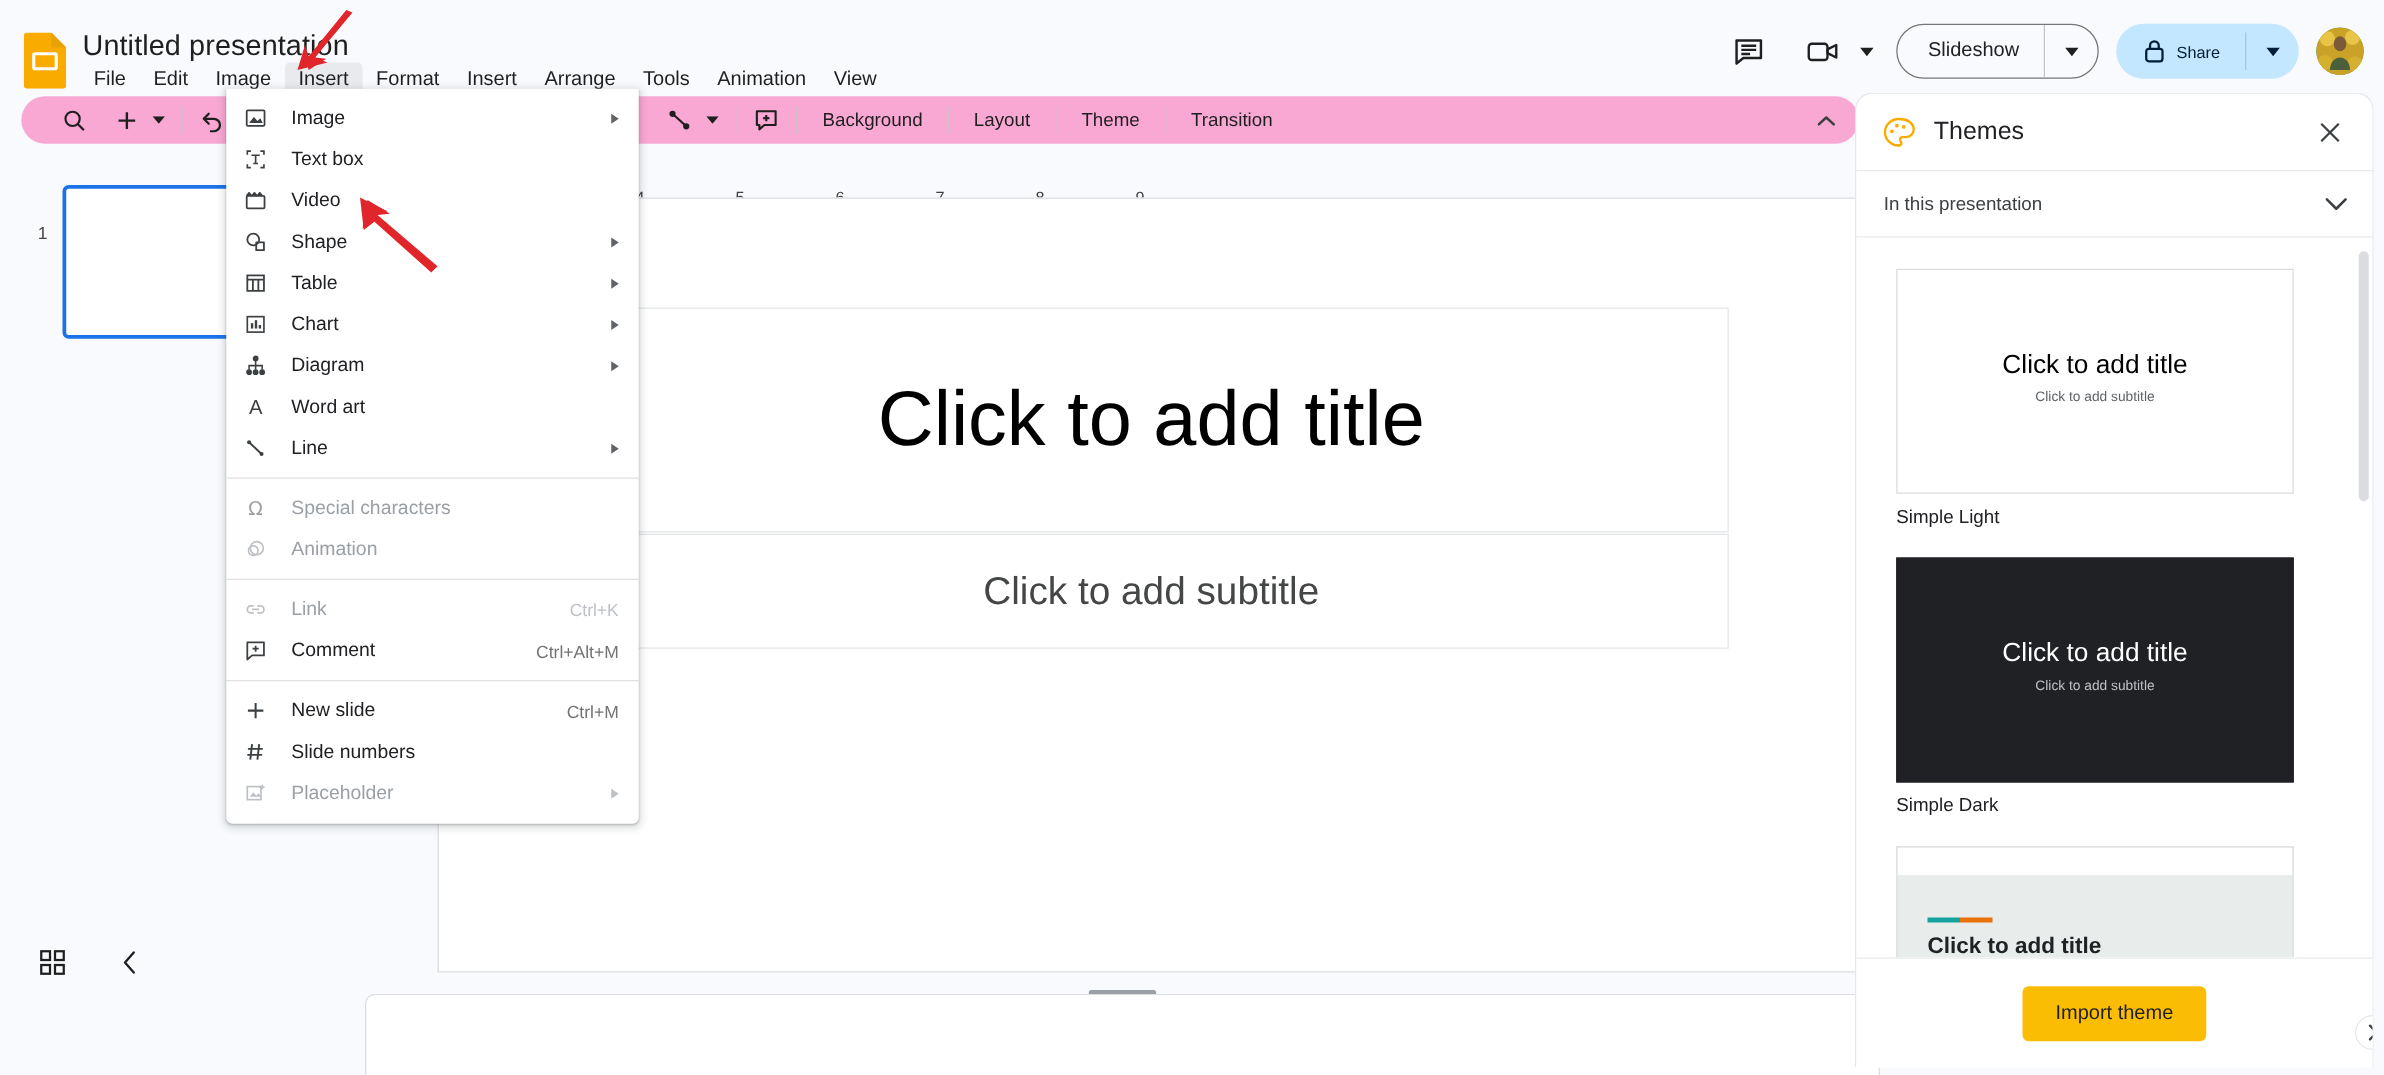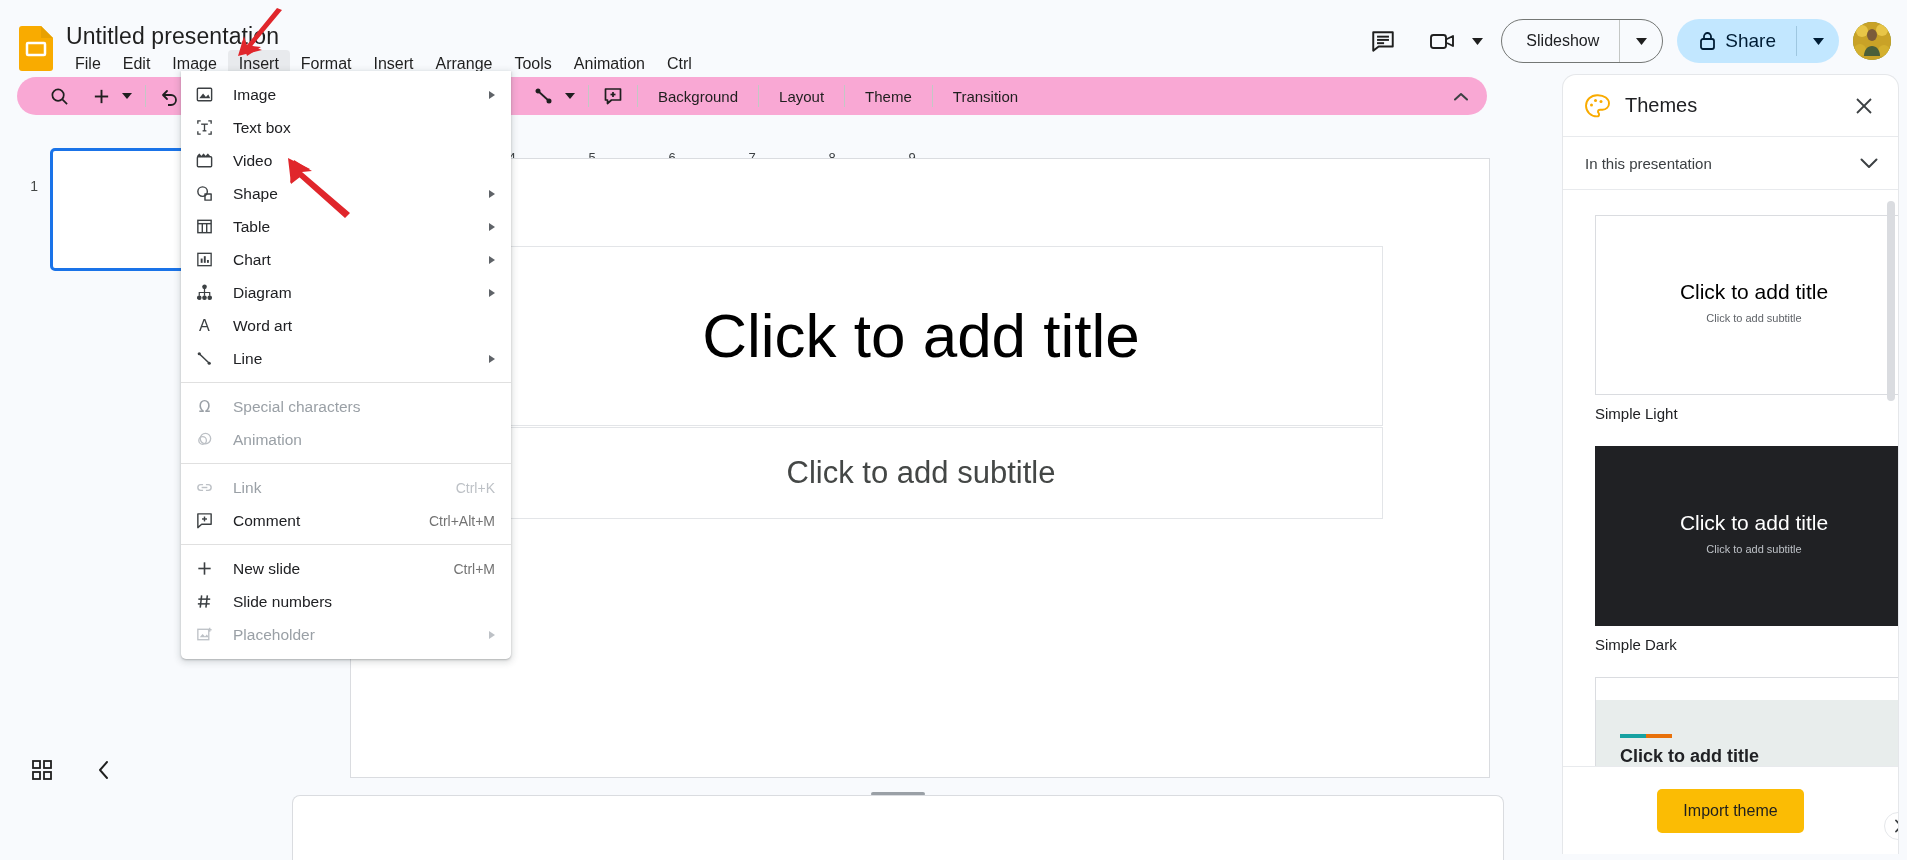--- a/index.html
+++ b/index.html
@@ -68,21 +68,21 @@
   }
   #share-btn {
     display: flex; align-items: center; height: 44px;
     background: #C2E7FF; border-radius: 22px; overflow: hidden;
     margin-right: 14px;
   }
   #share-inner {
     display: flex; align-items: center; gap: 9px;
     padding: 0 20px 0 22px; height: 44px; cursor: pointer;
   }
-  #share-label { font-size: 19px; color: #001D35; white-space: nowrap; }
+  #share-label { font-size: 13px; color: #001D35; white-space: nowrap; }
   .vdiv-share { width: 1px; height: 30px; background: #9ec7e0; }
   #avatar {
     width: 38px; height: 38px; border-radius: 50%;
     overflow: hidden; cursor: pointer; flex: none;
     background: #6b8e3a; position: relative;
   }
 
   
   #toolbar {
     position: absolute; left: 17px; top: 77px;
@@ -200,21 +200,21 @@
     position: absolute; left: 292px; top: 795px;
     width: 1212px; height: 65px;
     background: #fff; border: 1px solid #DADCE0;
     border-bottom: none;
     border-radius: 8px 8px 0 0;
   }
 
   
   #themes-panel {
     position: absolute; right: 8px; top: 74px;
-    width: 337px; height: 780px;
+    width: 415px; height: 780px;
     background: #fff; border-radius: 14px 14px 0 0;
     border: 1px solid #E5E7EA; border-bottom: none;
     overflow: hidden;
   }
   #themes-header {
     height: 62px; display: flex; align-items: center;
     padding: 0 16px 0 20px; border-bottom: 1px solid #E8EAED;
   }
   #themes-title {
     margin-left: 14px; font-size: 20px; color: #202124; flex: 1;
@@ -345,21 +345,21 @@
   <div id="menubar">
     <div class="menu-item">File</div>
     <div class="menu-item">Edit</div>
     <div class="menu-item">Image</div>
     <div class="menu-item active">Insert</div>
     <div class="menu-item">Format</div>
     <div class="menu-item">Insert</div>
     <div class="menu-item">Arrange</div>
     <div class="menu-item">Tools</div>
     <div class="menu-item">Animation</div>
-    <div class="menu-item">Ctrl</div>
+    <div class="menu-item">View</div>
   </div>
 
   <div id="top-right">
 
     <div class="icon-btn" style="margin-right:16px;">
       <svg width="26" height="26" viewBox="0 0 24 24" fill="none" stroke="#1f1f1f" stroke-width="1.8">
         <path d="M3 4h18v13H8l-5 4V4z" stroke-linejoin="round"></path>
         <line x1="6.5" y1="8" x2="17.5" y2="8"></line>
         <line x1="6.5" y1="11" x2="17.5" y2="11"></line>
         <line x1="6.5" y1="14" x2="13" y2="14"></line>

